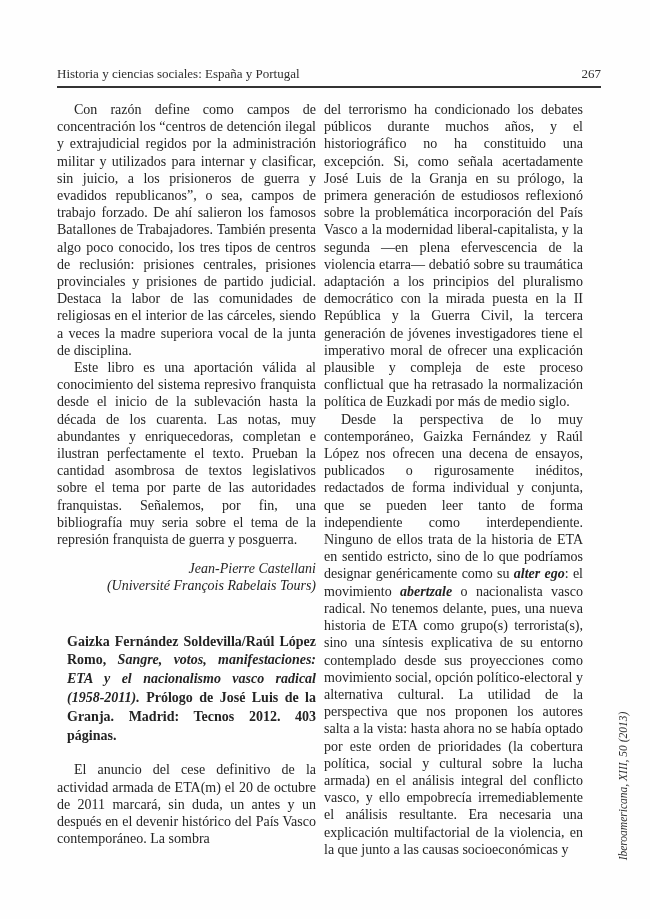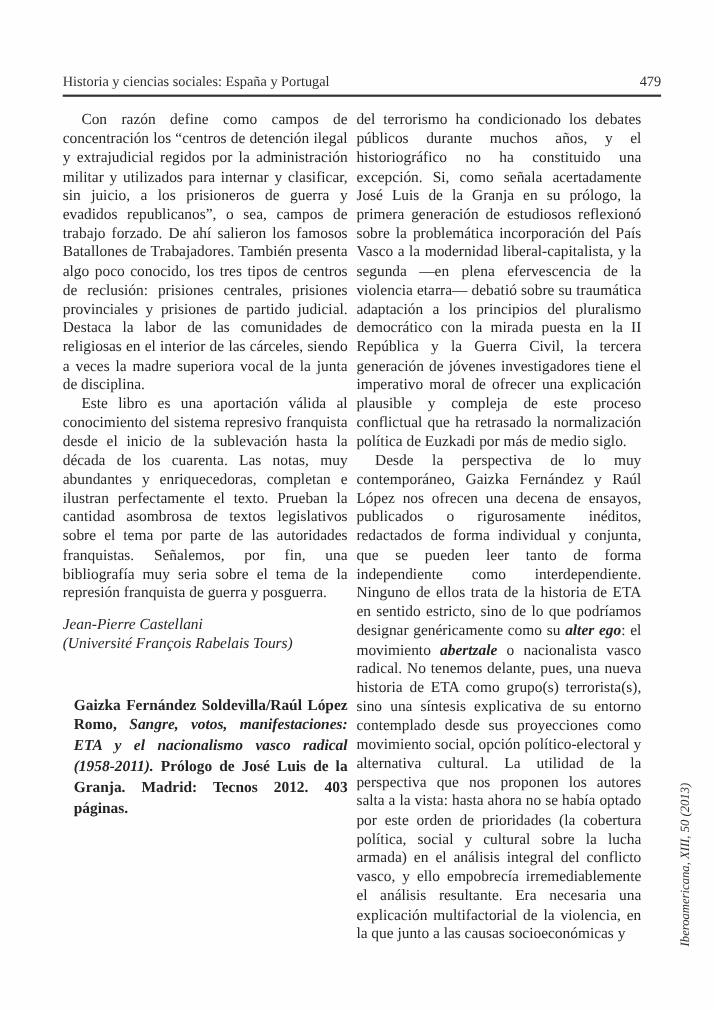--- a/index.html
+++ b/index.html
@@ -50,21 +50,21 @@
     hyphens: auto;
     -webkit-hyphens: auto;
   }
   p.para {
     margin: 0;
   }
   p.para.indent { text-indent: 17px; }
   p.para.mt { margin-top: 16px; }
   .signature {
     margin-top: 12px;
-    text-align: left;
+    text-align: right;
     font-style: italic;
   }
   p.heading {
     margin: 38px 0 0 10px;
     font-weight: bold;
     line-height: 18.8px;
     text-align: justify;
   }
   .i  { font-style: italic; font-weight: bold; }
   .bi { font-style: italic; }
@@ -77,34 +77,35 @@
     font-style: italic;
     font-size: 11.5px;
     color: #2e2e2e;
   }
 </style>
 </head>
 <body>
 
 <header class="page-header">
   <span>Historia y ciencias sociales: España y Portugal</span>
-  <span>479</span>
+  <span>267</span>
 </header>
 
 <div class="header-rule"></div>
 
 <main class="columns">
   <div class="col">
       <p class="para indent"><span>Con razón define como campos de concentración los “centros de detención ilegal y extrajudicial regidos por la administración militar y utilizados para internar y clasificar, sin juicio, a los prisioneros de guerra y evadidos republicanos”, o sea, campos de trabajo forzado. De ahí salieron los famosos Batallones de Trabajadores. También presenta algo poco conocido, los tres tipos de centros de reclusión: prisiones centrales, prisiones provinciales y prisiones de partido judicial. Destaca la labor de las comunidades de religiosas en el interior de las cárceles, siendo a veces la madre superiora vocal de la junta de disciplina.</span></p>
       <p class="para indent"><span>Este libro es una aportación válida al conocimiento del sistema represivo franquista desde el inicio de la sublevación hasta la década de los cuarenta. Las notas, muy abundantes y enriquecedoras, completan e ilustran perfectamente el texto. Prueban la cantidad asombrosa de textos legislativos sobre el tema por parte de las autoridades franquistas. Señalemos, por fin, una bibliografía muy seria sobre el tema de la represión franquista de guerra y posguerra.</span></p>
       <div class="signature">
         <div>Jean-Pierre Castellani</div>
         <div>(Université François Rabelais Tours)</div>
       </div>
       <p class="heading"><span class="b">Gaizka Fernández Soldevilla/Raúl López Romo, </span><span class="bi">Sangre, votos, manifestaciones: ETA y el nacionalismo vasco radical (1958-2011).</span><span class="b"> Prólogo de José Luis de la Granja. Madrid: Tecnos 2012. 403 páginas.</span></p>
+      <p class="para indent mt"><span>El anuncio del cese definitivo de la actividad armada de ETA(m) el 20 de octubre de 2011 marcará, sin duda, un antes y un después en el devenir histórico del País Vasco contemporáneo. La sombra</span></p>
     </div>
   <div class="col">
       <p class="para"><span>del terrorismo ha condicionado los debates públicos durante muchos años, y el historiográfico no ha constituido una excepción. Si, como señala acertadamente José Luis de la Granja en su prólogo, la primera generación de estudiosos reflexionó sobre la problemática incorporación del País Vasco a la modernidad liberal-capitalista, y la segunda —en plena efervescencia de la violencia etarra— debatió sobre su traumática adaptación a los principios del pluralismo democrático con la mirada puesta en la II República y la Guerra Civil, la tercera generación de jóvenes investigadores tiene el imperativo moral de ofrecer una explicación plausible y compleja de este proceso conflictual que ha retrasado la normalización política de Euzkadi por más de medio siglo.</span></p>
       <p class="para indent"><span>Desde la perspectiva de lo muy contemporáneo, Gaizka Fernández y Raúl López nos ofrecen una decena de ensayos, publicados o rigurosamente inéditos, redactados de forma individual y conjunta, que se pueden leer tanto de forma independiente como interdependiente. Ninguno de ellos trata de la historia de ETA en sentido estricto, sino de lo que podríamos designar genéricamente como su </span><span class="i">alter ego</span><span>: el movimiento </span><span class="i">abertzale</span><span> o nacionalista vasco radical. No tenemos delante, pues, una nueva historia de ETA como grupo(s) terrorista(s), sino una síntesis explicativa de su entorno contemplado desde sus proyecciones como movimiento social, opción político-electoral y alternativa cultural. La utilidad de la perspectiva que nos proponen los autores salta a la vista: hasta ahora no se había optado por este orden de prioridades (la cobertura política, social y cultural sobre la lucha armada) en el análisis integral del conflicto vasco, y ello empobrecía irremediablemente el análisis resultante. Era necesaria una explicación multifactorial de la violencia, en la que junto a las causas socioeconómicas y</span></p>
     </div>
 </main>
 
 <div class="journal-sidebar">Iberoamericana, XIII, 50 (2013)</div>
 
 </body></html>

